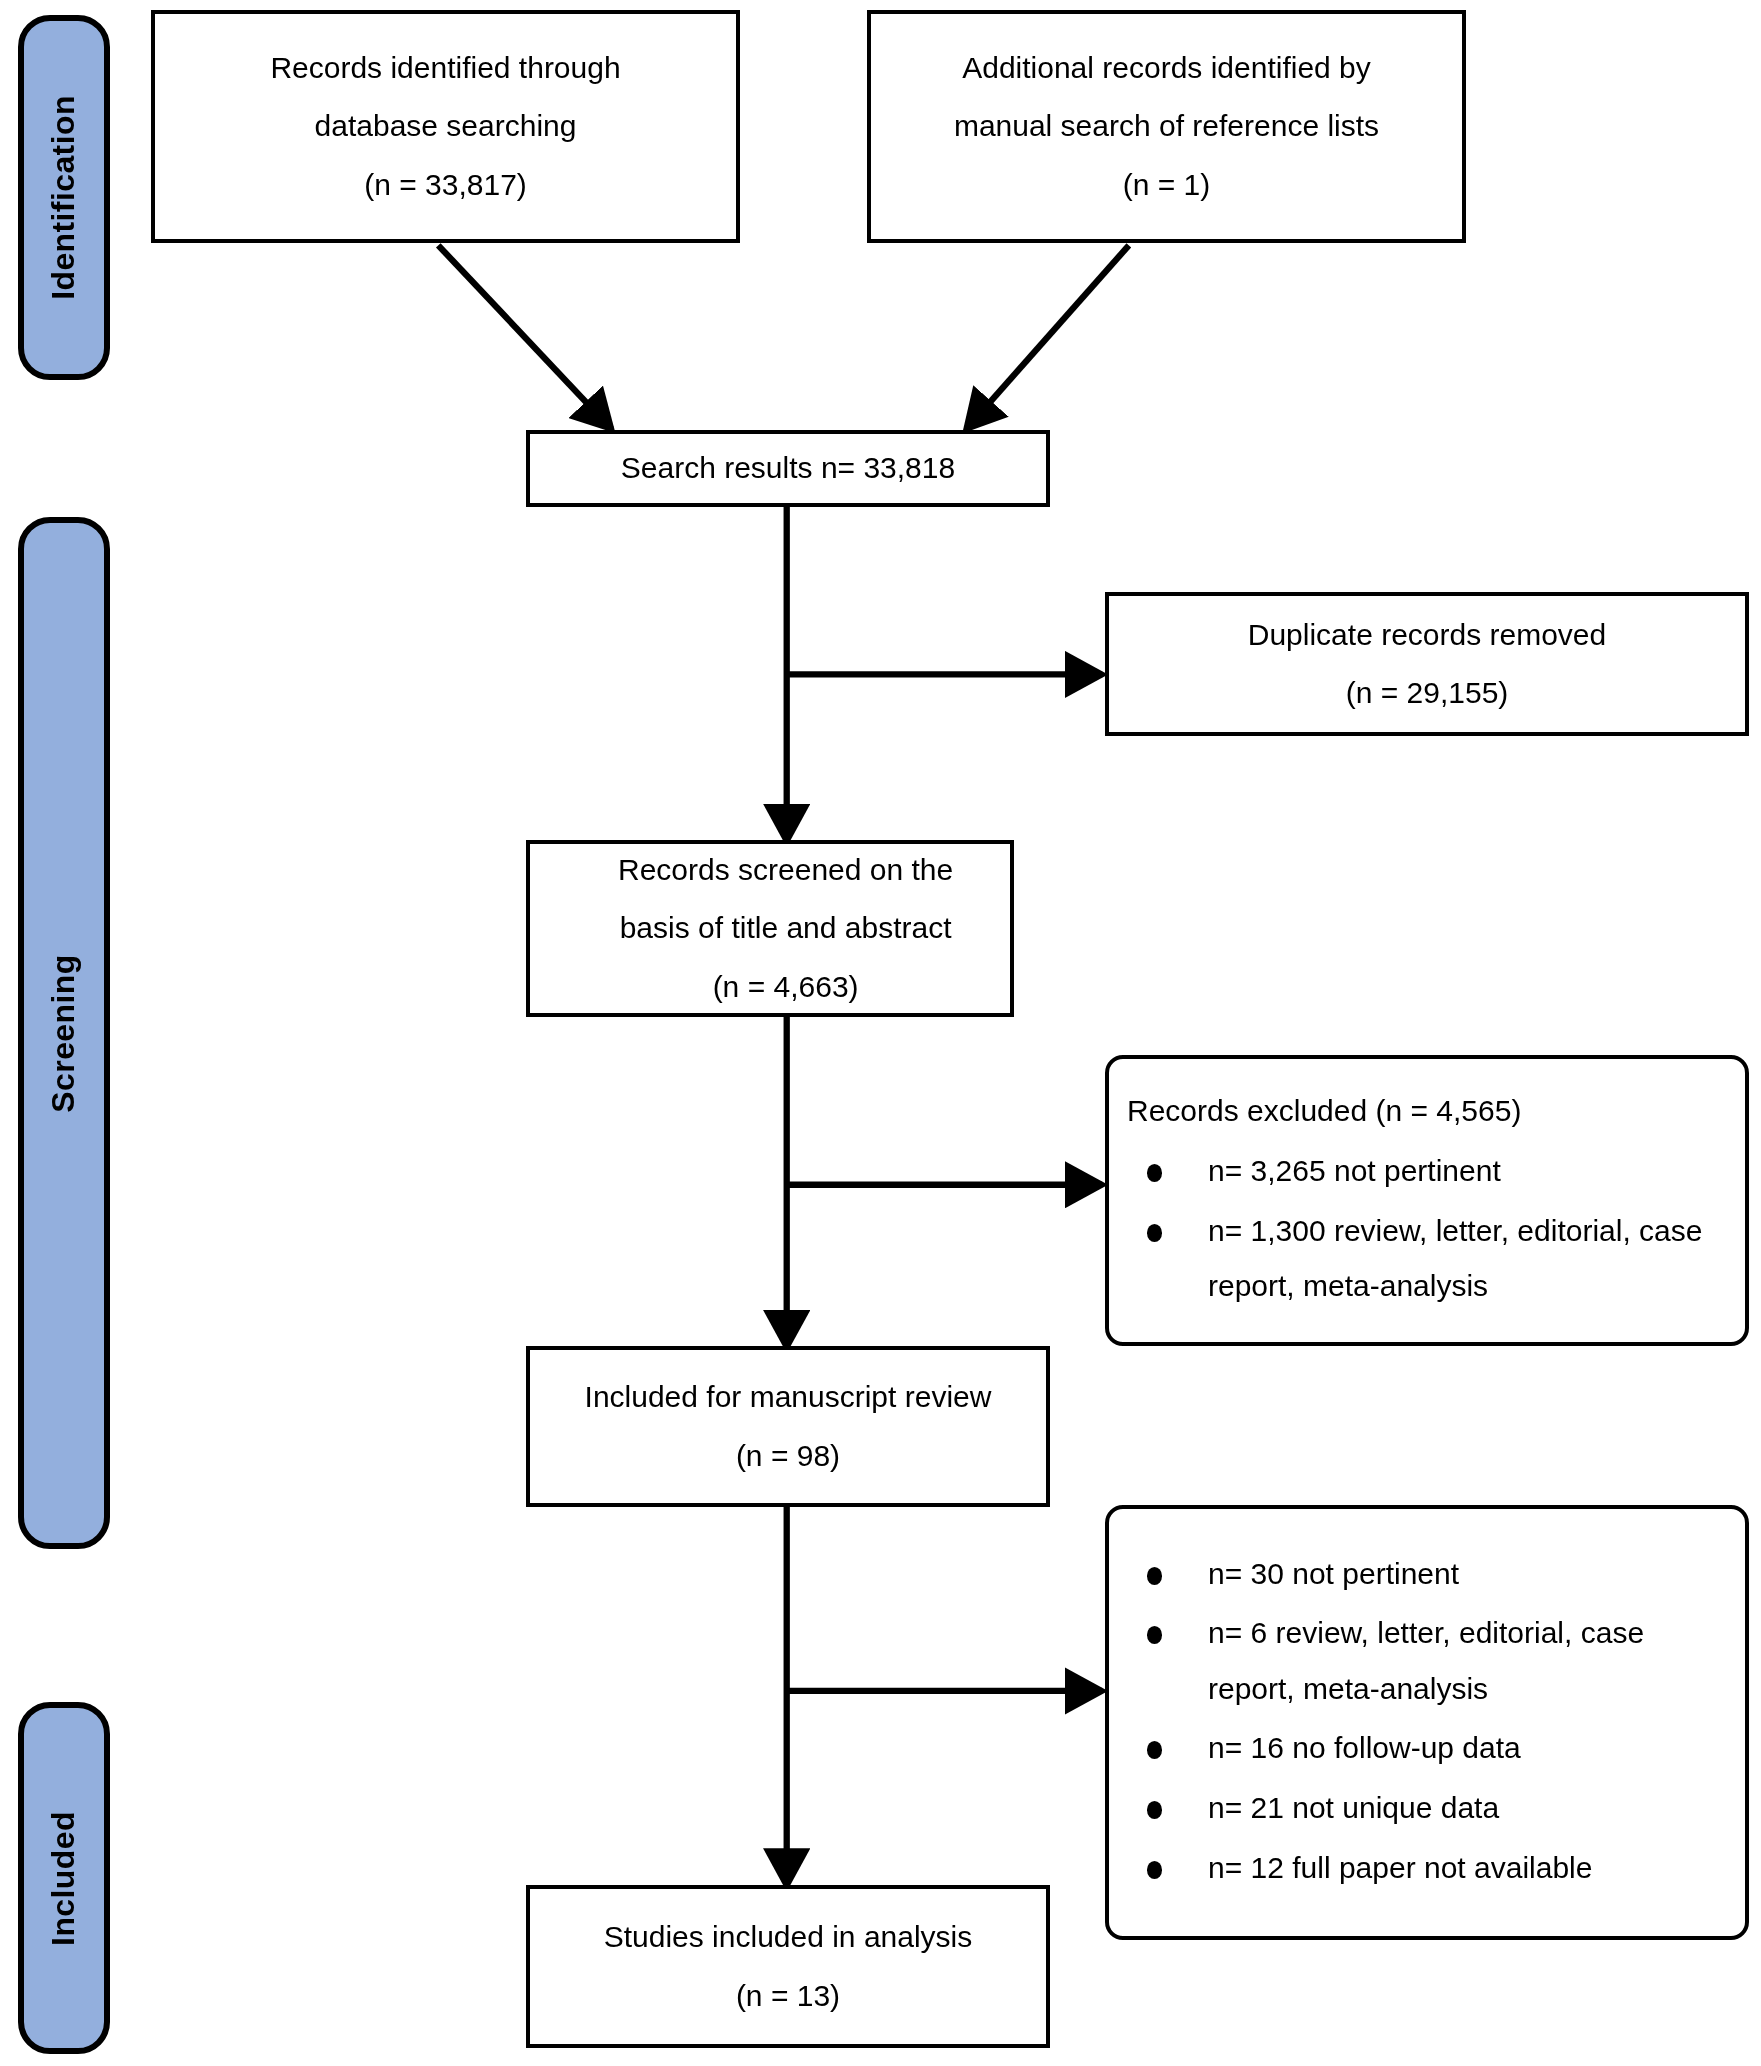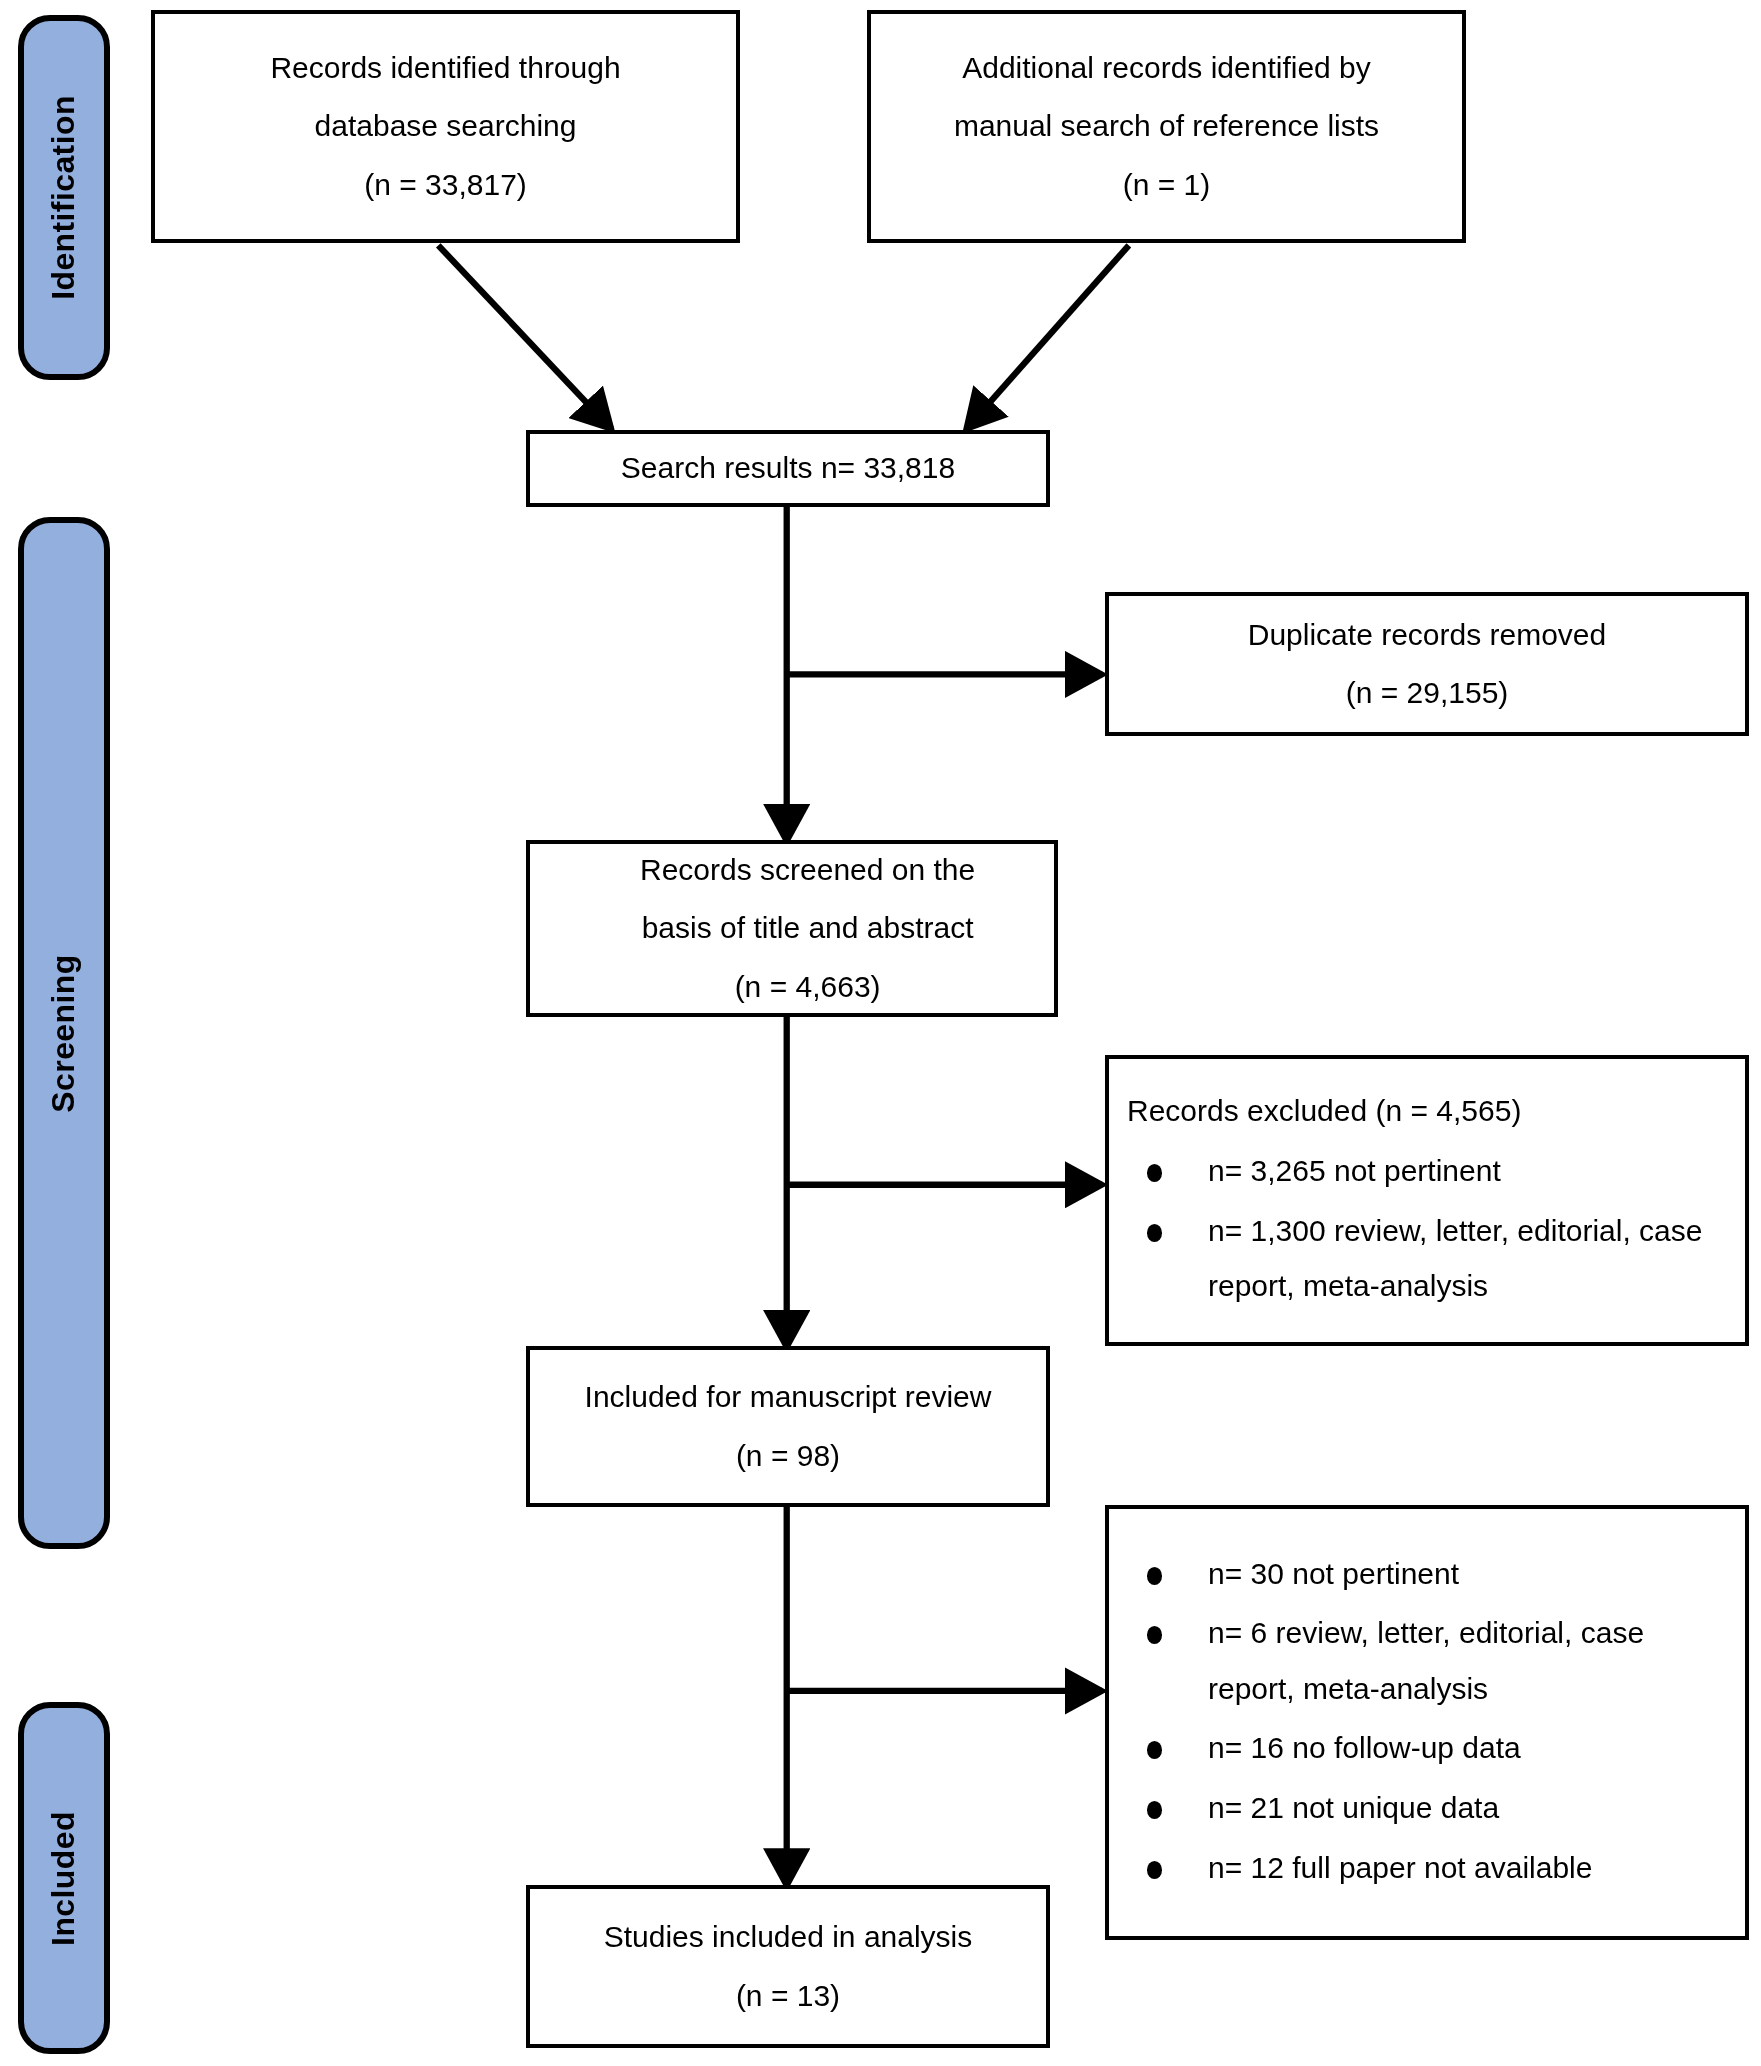--- a/index.html
+++ b/index.html
@@ -48,20 +48,21 @@
     padding:4.2px 9.8px;
   }
   .node .line{display:block;width:100%;text-align:center;}
   
   .node.excl{
     align-items:flex-start;
     justify-content:center;
     text-align:left;
     padding:12.6px 15.4px 12.6px 18px;
     line-height:1.85;
+    border-radius:18px;
   }
   .excl-title{display:block;margin-bottom:4.2px;}
   .excl-list{
     list-style:none;
     margin:0;
     padding:0;
     width:100%;
   }
   .excl-list li{
     position:relative;
@@ -141,21 +142,21 @@
 
   <div class="node" style="left:526px; top:430px; width:524px; height:77px;">
     <span class="line">Search results n= 33,818</span>
   </div>
 
   <div class="node" style="left:1105px; top:592px; width:644px; height:144px;">
     <span class="line">Duplicate records removed</span>
     <span class="line">(n = 29,155)</span>
   </div>
 
-  <div class="node" style="left:526px; top:840px; width:532px; height:177px;padding-left:41px;">
+  <div class="node" style="left:526px; top:840px; width:488px; height:177px;padding-left:41px;">
     <span class="line">Records screened on the</span>
     <span class="line">basis of title and abstract</span>
     <span class="line">(n = 4,663)</span>
   </div>
 
   <div class="node excl" style="left:1105px; top:1055px; width:644px; height:291px;">
     <span class="excl-title">Records excluded (n = 4,565)</span>
     <ul class="excl-list">
       <li>
         <span class="bullet"></span>

